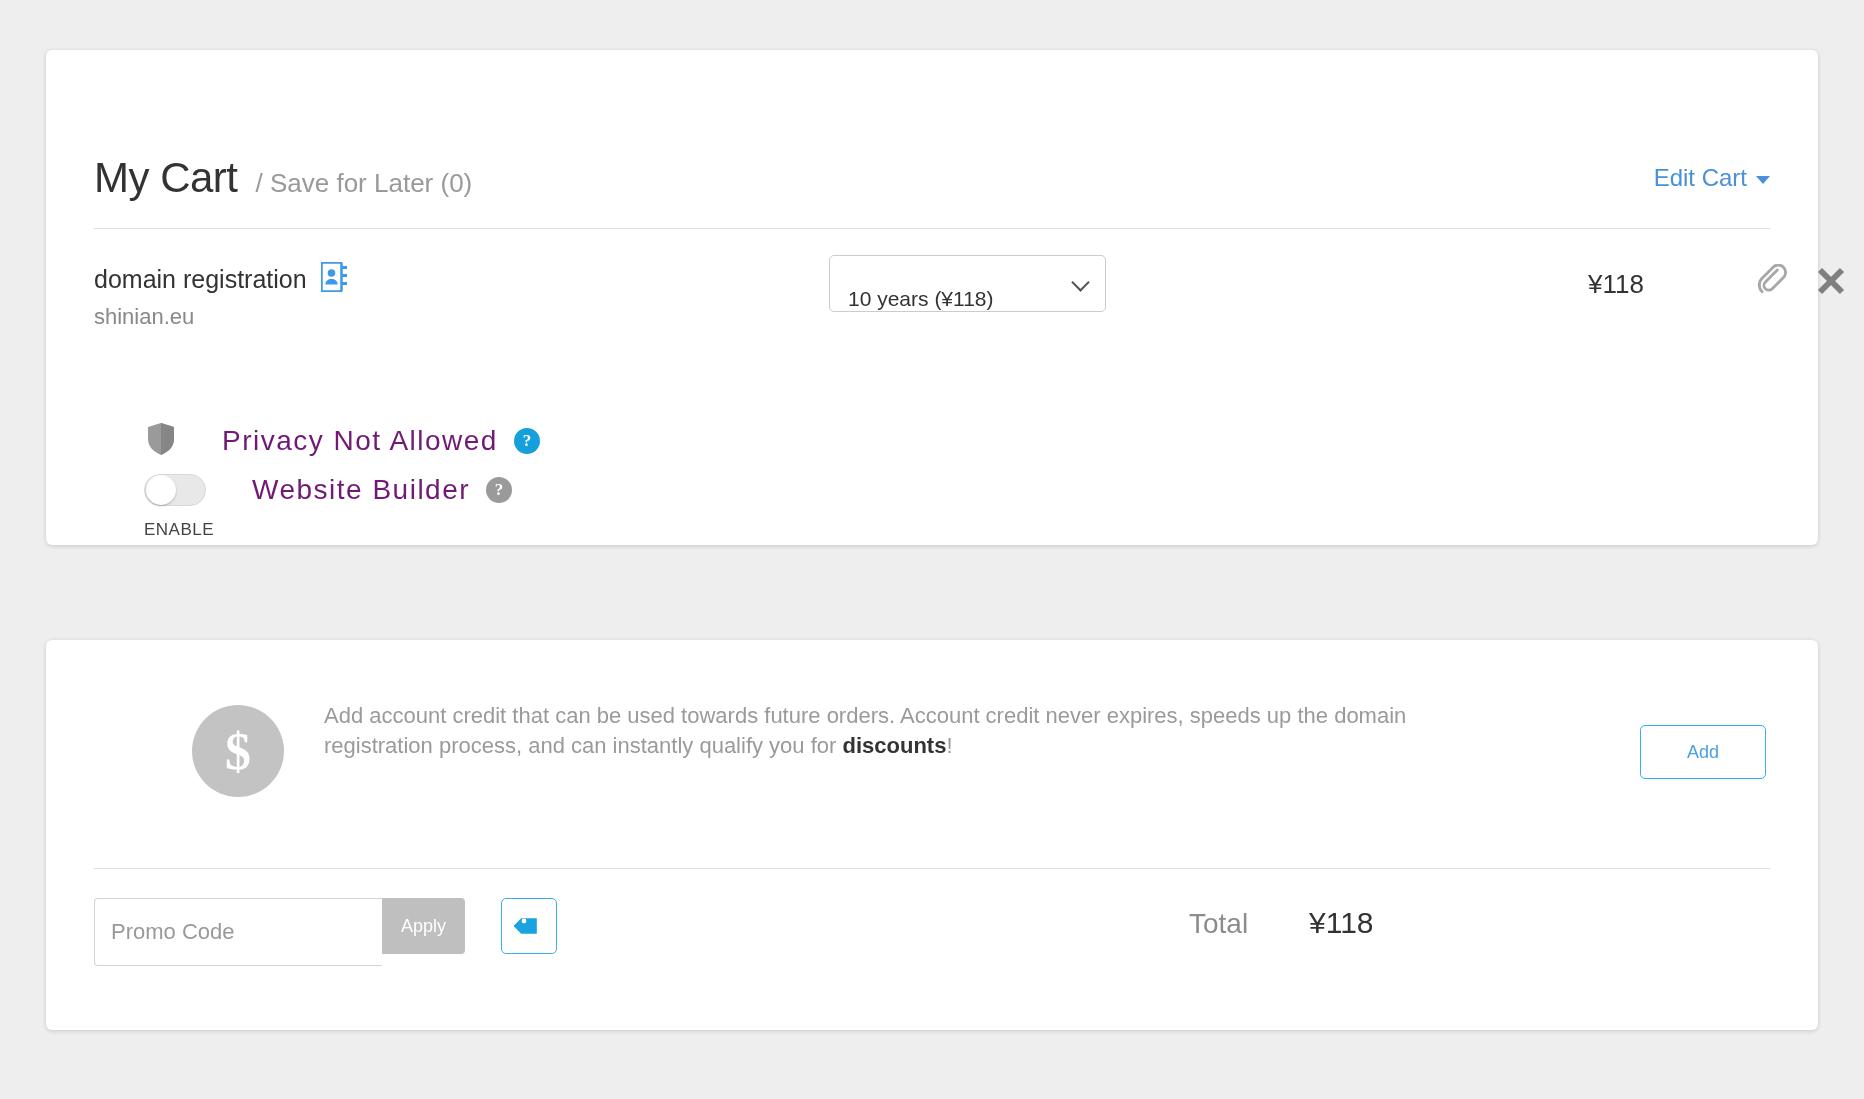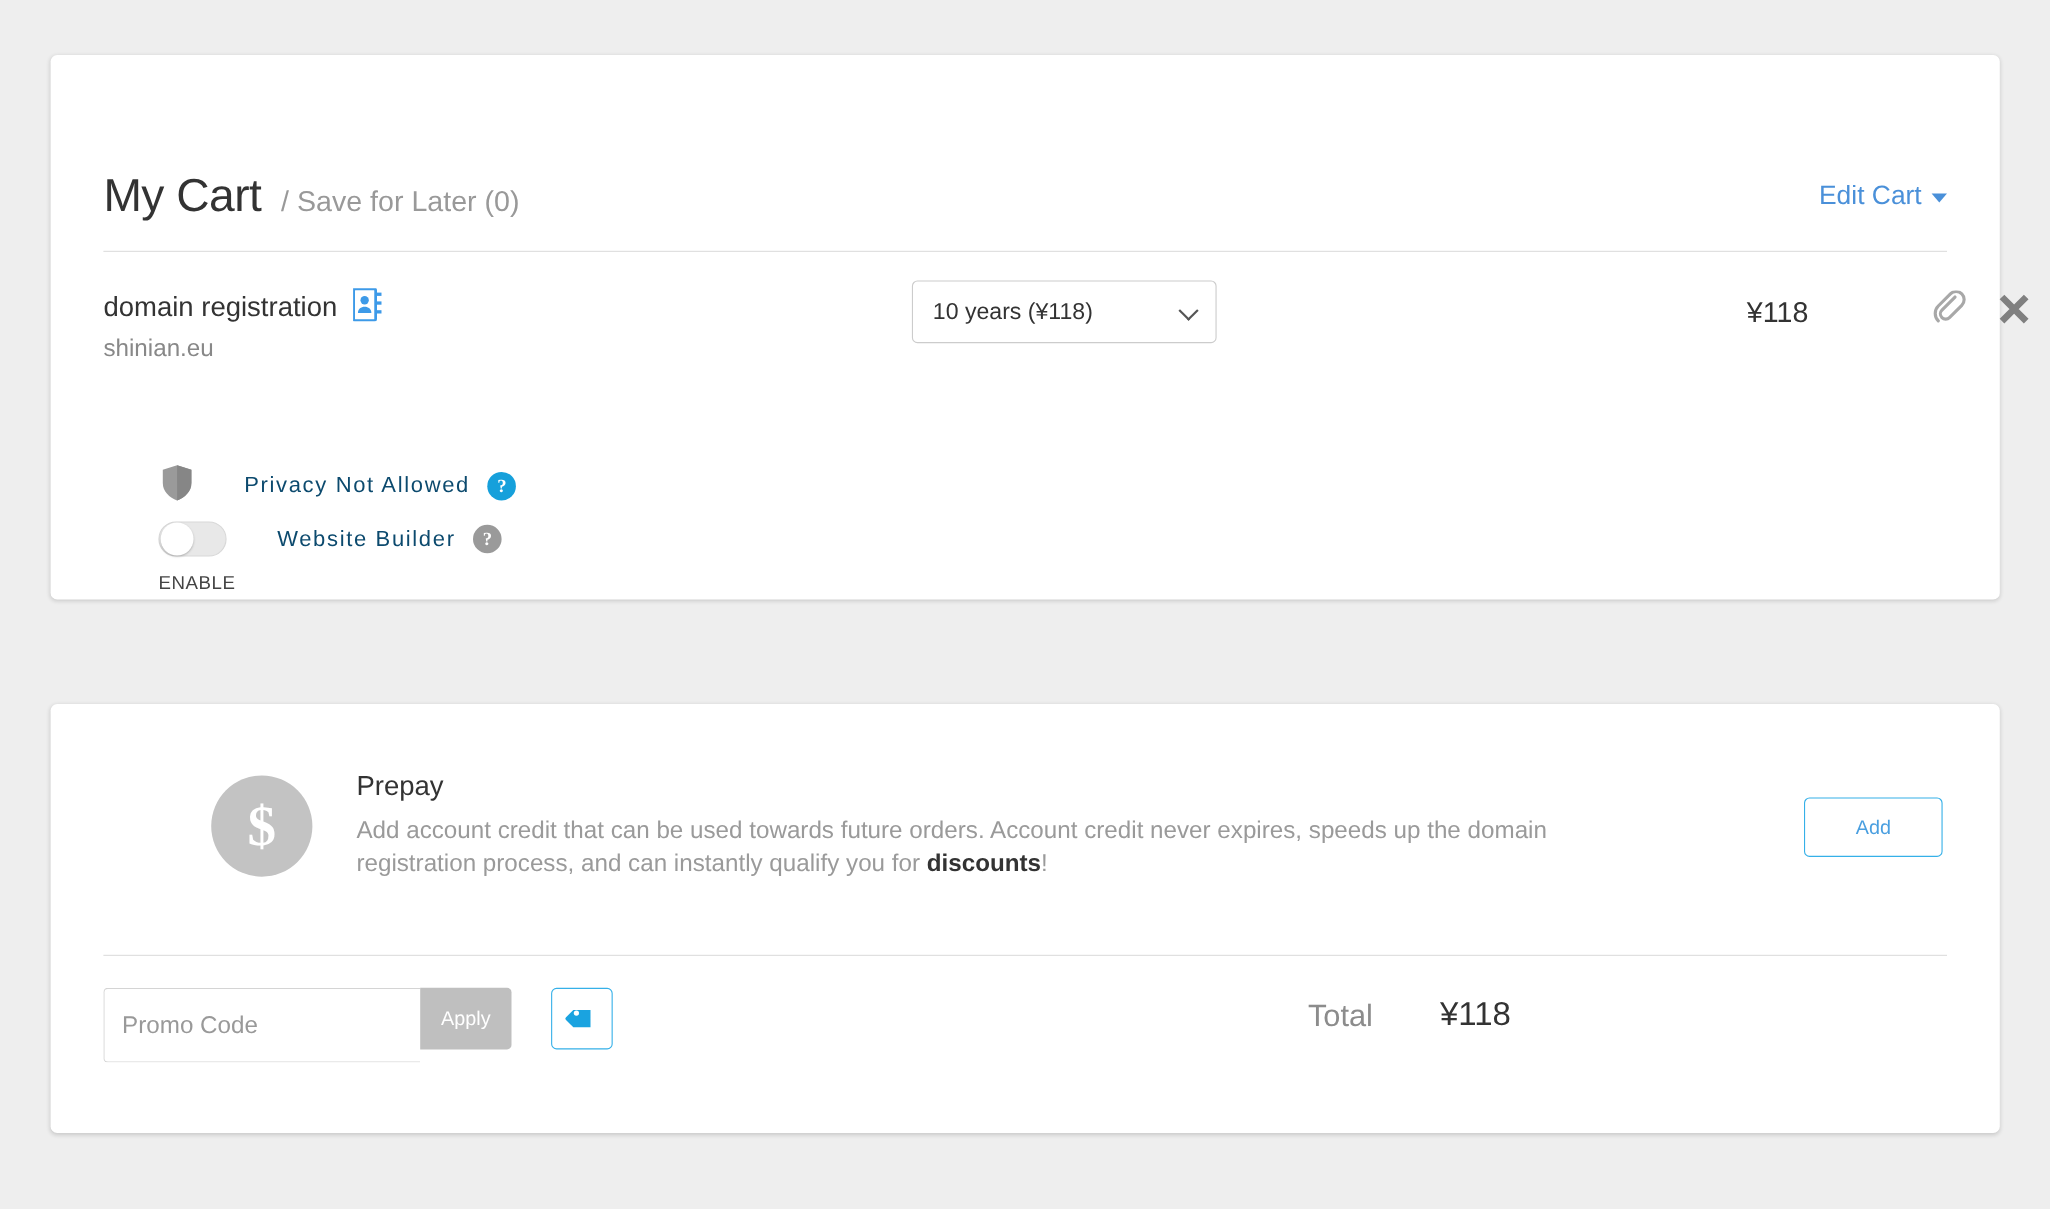--- a/index.html
+++ b/index.html
@@ -60,21 +60,21 @@
   .item-name-text { font-size: 25px; color: #333333; }
   .addressbook-icon { display: block; }
   .item-domain {
     position: absolute; left: 0; top: 42px;
     font-size: 22px; color: #888888;
   }
   .term-select {
     position: absolute; left: 735px; top: -7px;
     width: 277px; height: 57px;
     border: 1px solid #cccccc; border-radius: 5px; background: #ffffff;
-    display: flex; align-items: center; padding: 0 18px;
+    display: flex; align-items: flex-end; padding: 0 18px;
     font-size: 21px; color: #333333; cursor: pointer;
   }
   .term-select .chev {
     position: absolute; right: 18px; top: 20px;
     width: 13px; height: 13px;
     border-right: 2px solid #555; border-bottom: 2px solid #555;
     transform: rotate(45deg);
   }
   .item-price {
     position: absolute; left: 1494px; top: 7px;
@@ -82,21 +82,21 @@
   }
   .icon-clip { position: absolute; left: 1660px; top: 2px; cursor: pointer; }
   .icon-remove { position: absolute; left: 1722px; top: 4px; cursor: pointer; }
 
   
   .opt-privacy {
     position: absolute; left: 100px; top: 372px;
     display: flex; align-items: center; gap: 0;
   }
   .shield-icon { margin-right: 46px; }
-  .opt-label { font-size: 20px; color: #0c4a6e; letter-spacing: 1.5px; }
+  .opt-label { font-size: 28px; color: #701a75; letter-spacing: 1.5px; }
   .help-badge {
     width: 26px; height: 26px; border-radius: 50%;
     display: inline-flex; align-items: center; justify-content: center;
     color: #ffffff; font-size: 17px; font-weight: bold;
     margin-left: 16px; cursor: pointer;
     font-family: "Liberation Serif", serif;
   }
   .help-blue { background: #16a0db; }
   .help-gray { background: #9a9a9a; }
 
@@ -263,21 +263,20 @@
 
     <div class="enable-label">ENABLE</div>
   </div>
 
   <div class="card" id="order-card">
 
     <div class="prepay-row">
       <div class="coin">$</div>
 
       <div class="prepay-text">
-        <div class="prepay-title">Prepay</div>
         <div class="prepay-desc">
           <span>Add account credit that can be used towards future orders. Account credit never expires, speeds up the domain registration process, and can instantly qualify you for </span><b>discounts</b><span>!</span>
         </div>
       </div>
 
       <div class="add-btn">Add</div>
     </div>
 
     <div class="divider" id="order-divider"></div>
 

